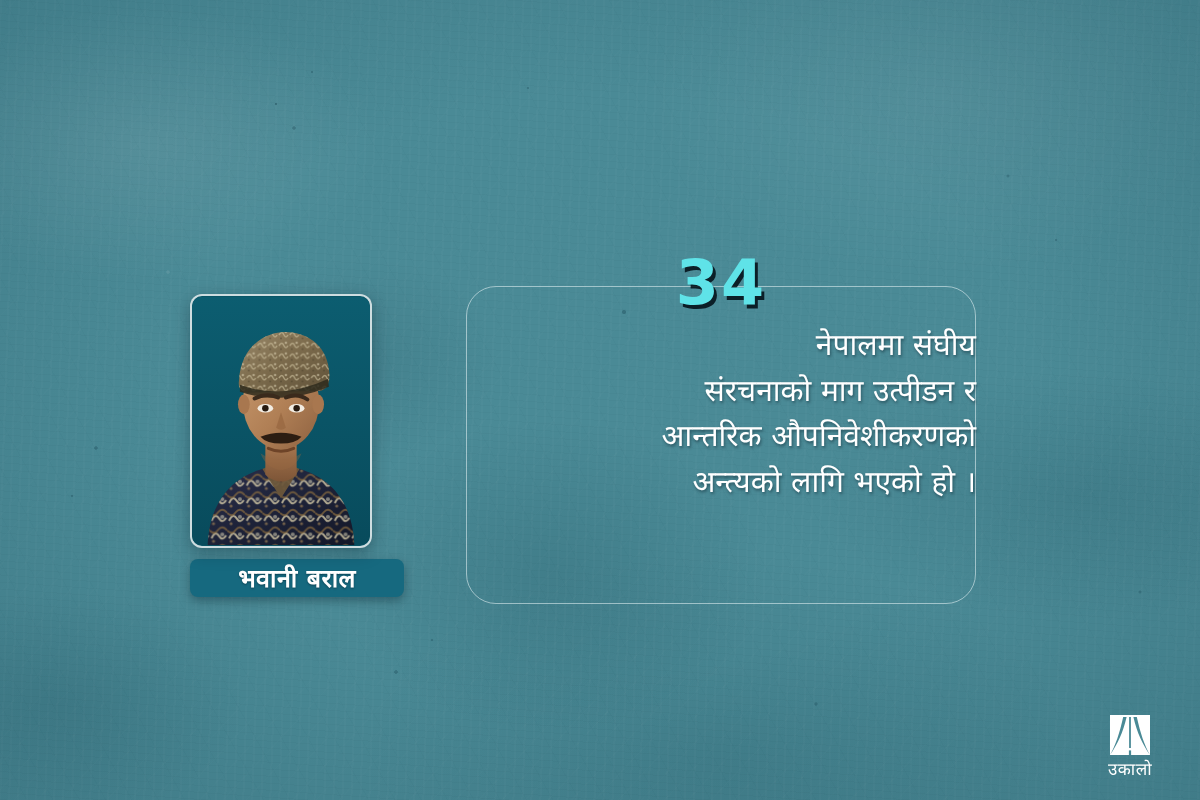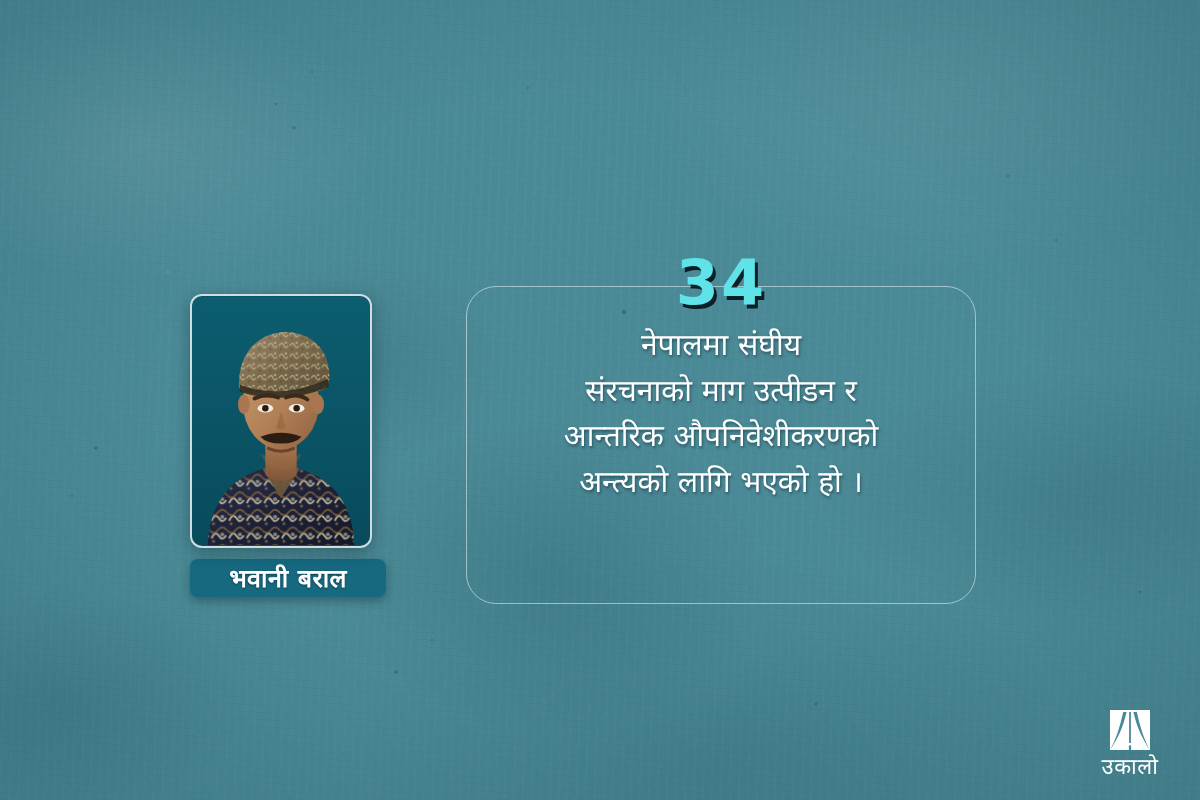--- a/index.html
+++ b/index.html
@@ -84,21 +84,21 @@
     border: 2px solid rgba(255,255,255,.80);
     overflow: hidden;
     box-shadow: 0 5px 16px rgba(0,25,38,.35);
   }
 
   
   #portrait-svg { display:block; width:100%; height:100%; }
 
   #name-badge {
     margin-top: 11px;
-    width: 196px;
+    width: 214px;
     height: 38px;
     border-radius: 8px;
     background: #16697f;
     display: flex;
     align-items: center;
     justify-content: center;
     box-shadow: 0 4px 10px rgba(0,25,38,.35);
   }
   #name-badge .nm {
     color: #ffffff;
@@ -135,42 +135,42 @@
     font-weight: bold;
     text-shadow: 3px 4px 0 rgba(0,12,20,.85);
     letter-spacing: 2px;
   }
 
   #quote-text {
     position: absolute;
     left: 466px;
     top: 322px;
     width: 510px;
-    text-align: center;
+    text-align: right;
     z-index: 5;
     color: #ffffff;
     font-size: 30px;
     line-height: 1.52;
     text-shadow: 1px 2px 3px rgba(0,22,34,.45);
     white-space: pre-line;
   }
 
   
   #logo {
     position: absolute;
     right: 26px;
     bottom: 22px;
     width: 88px;
     text-align: center;
     z-index: 6;
   }
   #logo-mark { display:block; margin: 0 auto 3px; }
   #logo-word {
     color:#ffffff;
-    font-size: 22px;
+    font-size: 17px;
     line-height: 1;
     letter-spacing: .5px;
   }
 </style>
 </head>
 <body>
 
 <div id="quote-card">
 
   <div class="tex tex-a"></div>

